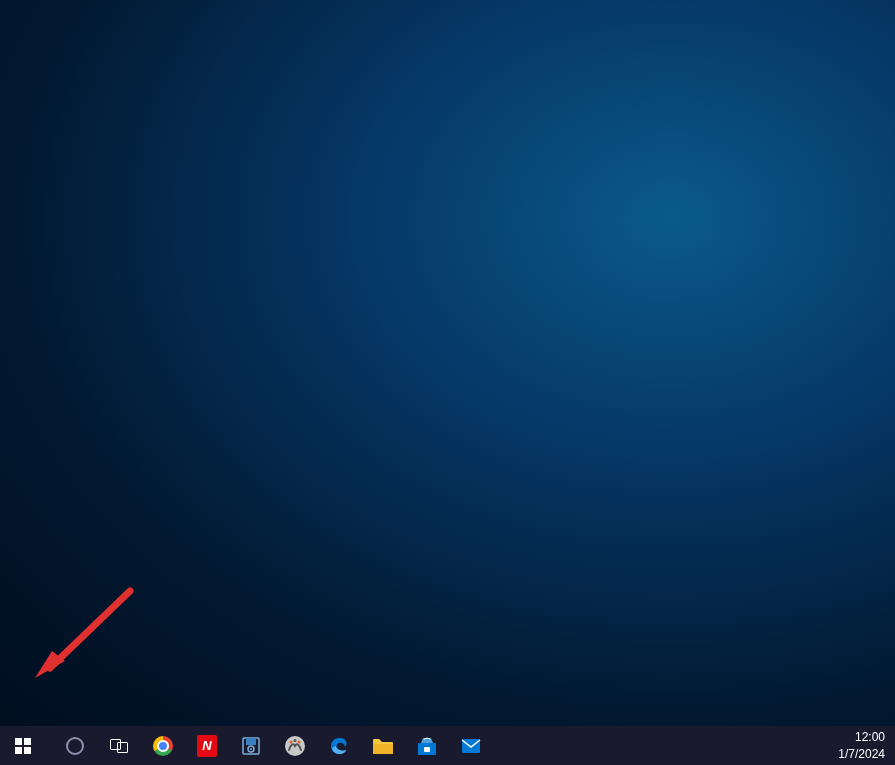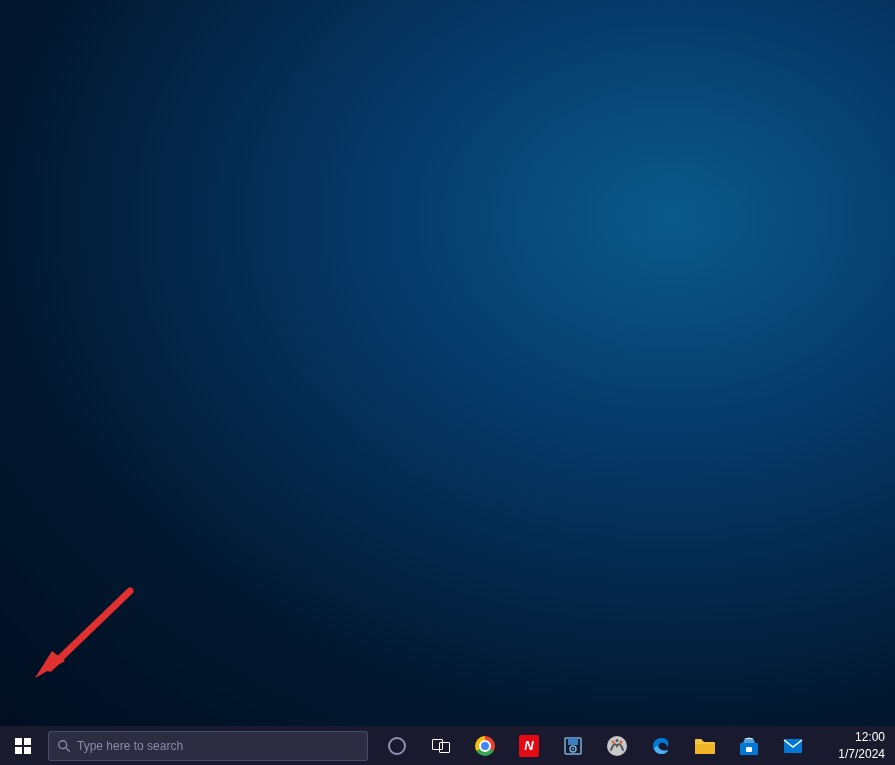--- a/index.html
+++ b/index.html
@@ -240,27 +240,20 @@
 
   <div id="start-button">
     <div class="start-icon">
       <div></div>
         <div></div>
         <div></div>
         <div></div>
     </div>
   </div>
 
-  <div id="search-box">
-    <svg class="search-magnifier" viewBox="0 0 16 16" fill="none" xmlns="http://www.w3.org/2000/svg">
-      <circle cx="6.5" cy="6.5" r="4.5" stroke="#8a8aaa" stroke-width="1.5"></circle>
-      <line x1="10" y1="10" x2="14" y2="14" stroke="#8a8aaa" stroke-width="1.5" stroke-linecap="round"></line>
-    </svg>
-    <span id="search-placeholder">Type here to search</span>
-  </div>
 
   <div id="taskbar-icons">
 
     <div class="taskbar-icon">
       <div class="cortana-circle"></div>
     </div>
 
     <div class="taskbar-icon">
       <div class="taskview-icon"></div>
     </div>

